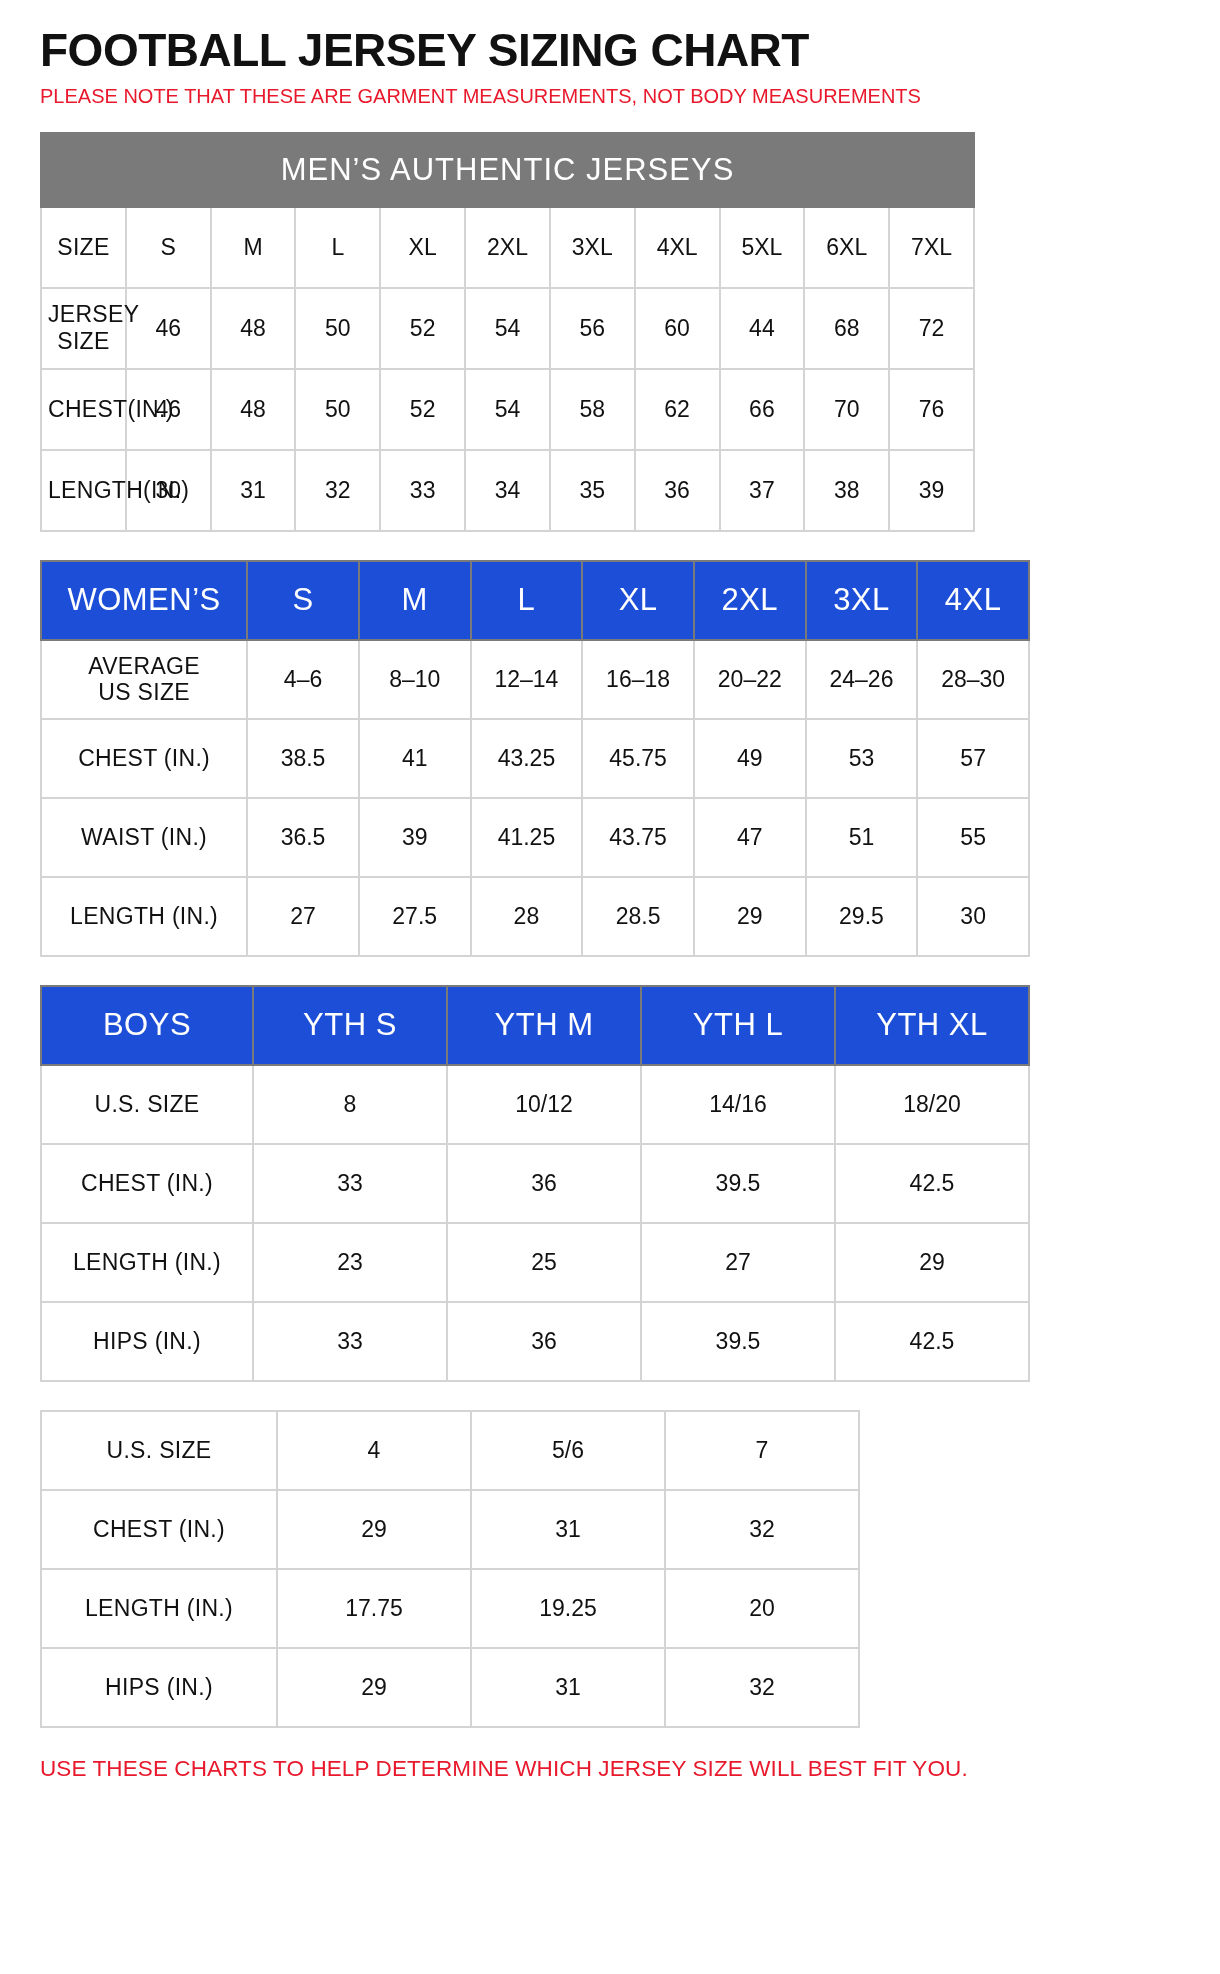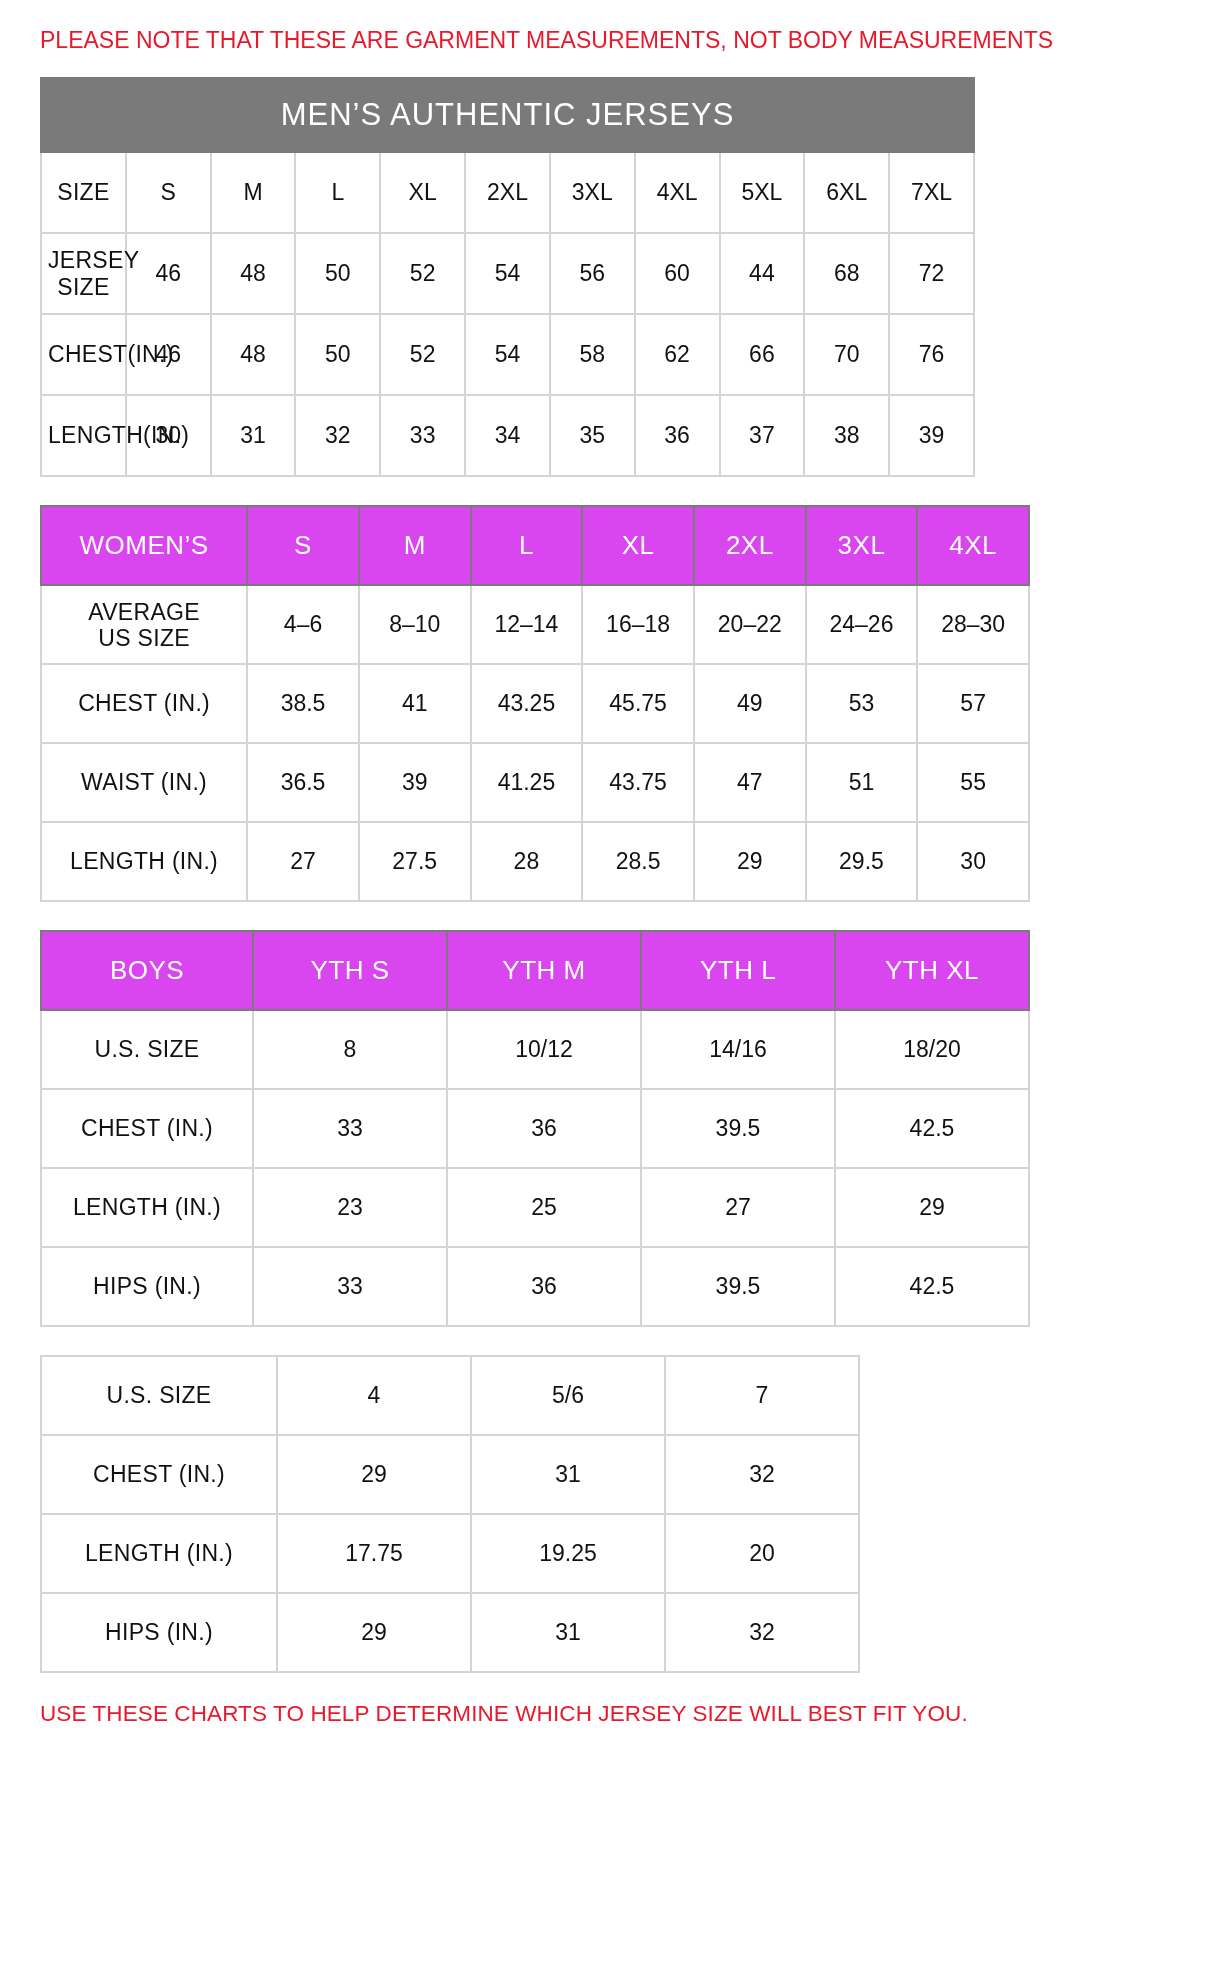--- a/index.html
+++ b/index.html
@@ -22,21 +22,21 @@
   .main-title {
     font-size: 46px;
     font-weight: bold;
     letter-spacing: -0.5px;
     color: #111111;
     margin: 0 0 10px 0;
     line-height: 1.05;
   }
   .note {
     color: #e8192c;
-    font-size: 23px;
+    font-size: 20px;
     line-height: 1.28;
     margin: 0 0 22px 0;
     max-width: 1120px;
   }
   table {
     border-collapse: collapse;
     table-layout: fixed;
     margin-bottom: 28px;
   }
   td, th {
@@ -50,23 +50,23 @@
   }
   .banner-cell {
     background: #7a7a7a;
     color: #ffffff;
     font-size: 31px;
     letter-spacing: 1px;
     height: 72px;
     border: 2px solid #7a7a7a;
   }
   .head-cell {
-    background: #d946ef;
+    background: #1d4ed8;
     color: #ffffff;
-    font-size: 26px;
+    font-size: 31px;
     letter-spacing: 0.5px;
     border: 2px solid #7a7a7a;
   }
   .label-cell {
     font-size: 23px;
     letter-spacing: 0.3px;
     padding: 0 6px;
   }
   .val-cell {
     font-size: 23px;
@@ -102,20 +102,21 @@
     font-size: 22.5px;
     margin: 6px 0 30px 0;
     letter-spacing: 0.1px;
   }
 </style>
 </head>
 <body>
 
 <div class="page">
 
+  <h1 class="main-title">FOOTBALL JERSEY SIZING CHART</h1>
   <p class="note">PLEASE NOTE THAT THESE ARE GARMENT MEASUREMENTS, NOT BODY MEASUREMENTS</p>
 
   <table id="mens-table">
     <tbody>
       <tr class="banner-row">
         <td class="banner-cell" colspan="11">MEN’S AUTHENTIC JERSEYS</td>
       </tr>
 
       <tr>
         <td class="label-cell">SIZE</td>

